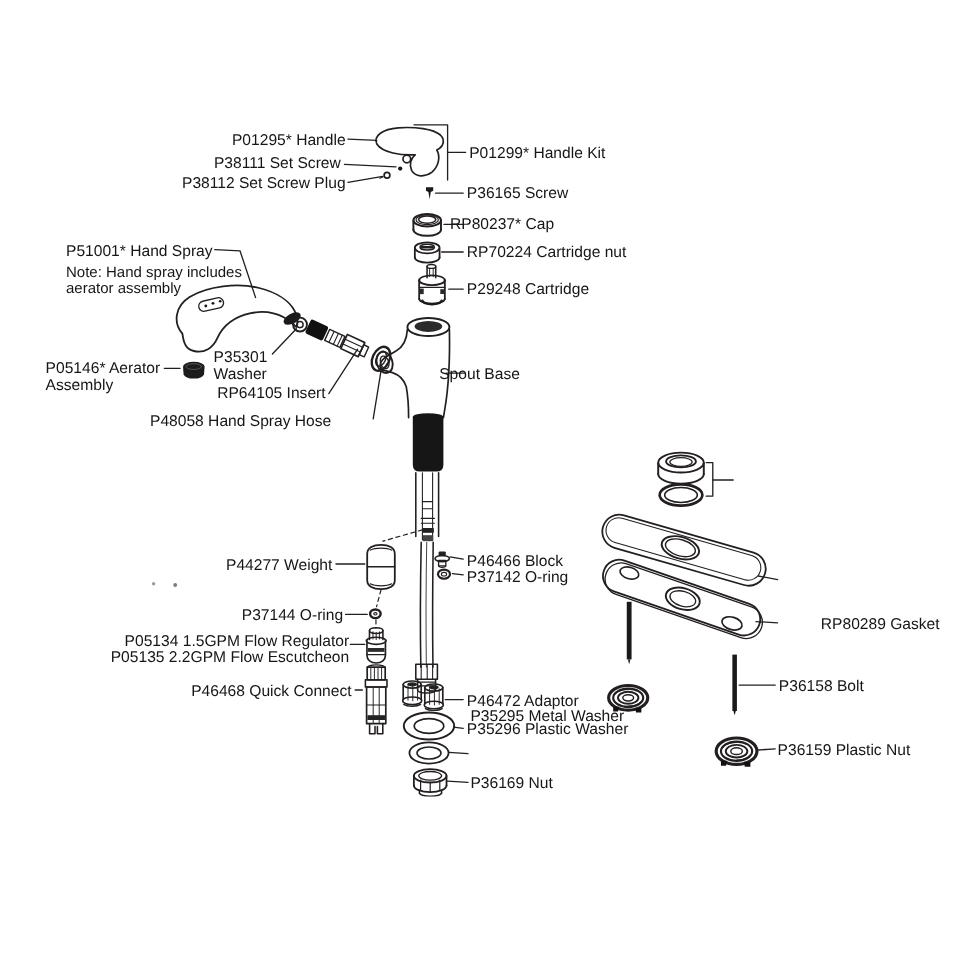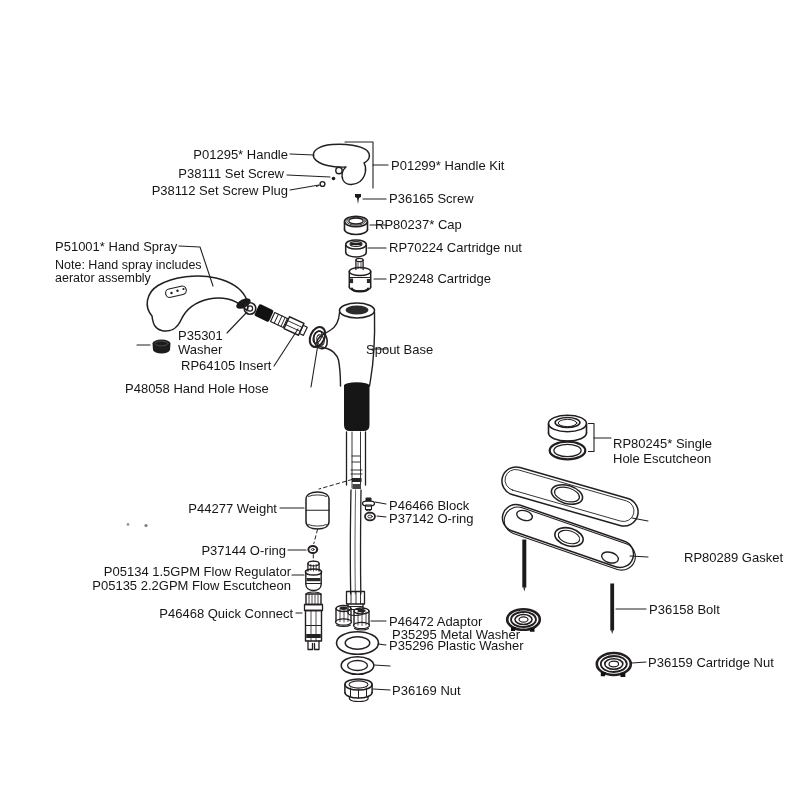--- a/index.html
+++ b/index.html
@@ -1,17 +1,17 @@
 <!DOCTYPE html>
 <html><head>
 <meta charset="utf-8">
 <style>
   html,body{margin:0;padding:0;background:#fff;}
   .stage{position:relative;width:800px;height:664px;background:#fff;overflow:hidden;
-         font-family:"Liberation Sans",sans-serif;margin-top:38px;}
+         font-family:"Liberation Sans",sans-serif;}
   .stage svg{position:absolute;left:0;top:0;}
   .lbl{position:absolute;font-size:13px;line-height:14px;color:#161616;white-space:nowrap;}
   .lbl .line{display:block;}
   .lbl.r{text-align:right;}
   .note{font-size:12.5px;line-height:12.5px;}
   .esc .line{line-height:15px;}
 </style>
 </head>
 <body>
 
@@ -361,44 +361,44 @@
 <div class="lbl" style="left:389px;top:154px">P36165 Screw</div>
 <div class="lbl" style="left:375px;top:180px">RP80237* Cap</div>
 <div class="lbl" style="left:389px;top:203px">RP70224 Cartridge nut</div>
 <div class="lbl" style="left:389px;top:234px">P29248 Cartridge</div>
 
 <div class="lbl" style="left:55px;top:202px">P51001* Hand Spray</div>
 <div class="lbl note" style="left:55px;top:221px">
   <span class="line">Note: Hand spray includes</span>
   <span class="line">aerator assembly</span>
 </div>
+<div class="lbl" style="left:38px;top:300px">
+  <span class="line">P05146* Aerator</span>
+  <span class="line">Assembly</span>
+</div>
 <div class="lbl" style="left:178px;top:291px">
   <span class="line">P35301</span>
   <span class="line">Washer</span>
 </div>
 <div class="lbl" style="left:181px;top:321px">RP64105 Insert</div>
-<div class="lbl" style="left:125px;top:344px">P48058 Hand Hole Hose</div>
+<div class="lbl" style="left:125px;top:344px">P48058 Hand Spray Hose</div>
 <div class="lbl" style="left:366px;top:305px">Spout Base</div>
 
 <div class="lbl r" style="right:523px;top:464px">P44277 Weight</div>
 <div class="lbl r" style="right:514px;top:506px">P37144 O-ring</div>
 <div class="lbl r" style="right:509px;top:527px">
   <span class="line">P05134 1.5GPM Flow Regulator</span>
   <span class="line">P05135 2.2GPM Flow Escutcheon</span>
 </div>
 <div class="lbl r" style="right:507px;top:569px">P46468 Quick Connect</div>
 
 <div class="lbl" style="left:389px;top:461px">P46466 Block</div>
 <div class="lbl" style="left:389px;top:474px">P37142 O-ring</div>
 <div class="lbl" style="left:389px;top:577px">P46472 Adaptor</div>
 <div class="lbl" style="left:389px;top:601px">P35296 Plastic Washer</div>
 <div class="lbl" style="left:392px;top:590px">P35295 Metal Washer</div>
 <div class="lbl" style="left:392px;top:646px">P36169 Nut</div>
 
-<div class="lbl esc" style="left:613px;top:398px">
-  <span class="line">RP80245* Single</span>
-  <span class="line">Hole Escutcheon</span>
-</div>
 <div class="lbl" style="left:684px;top:513px">RP80289 Gasket</div>
 <div class="lbl" style="left:649px;top:565px">P36158 Bolt</div>
-<div class="lbl" style="left:648px;top:618px">P36159 Cartridge Nut</div>
+<div class="lbl" style="left:648px;top:618px">P36159 Plastic Nut</div>
 
 </div>
 
 </body></html>

